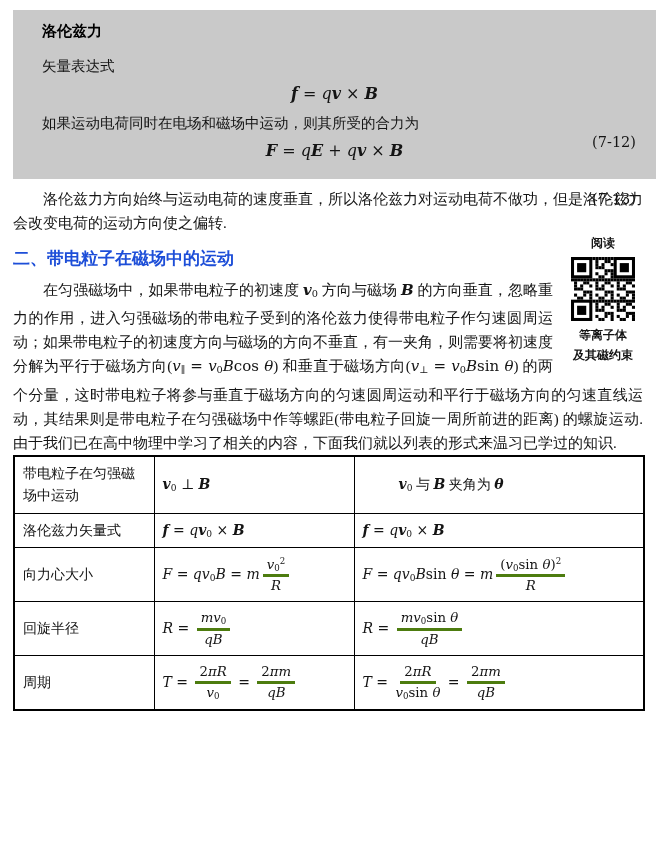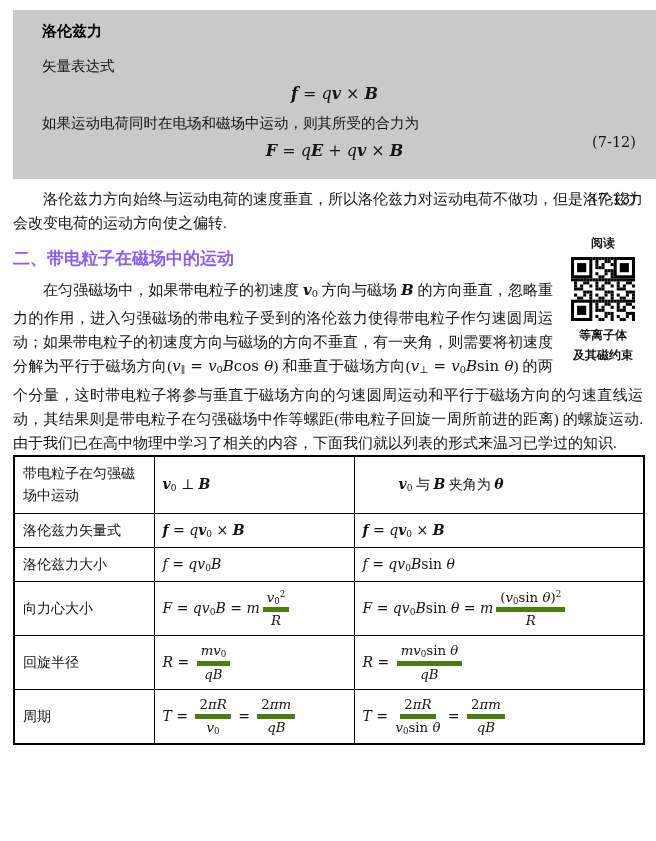--- a/index.html
+++ b/index.html
@@ -38,21 +38,21 @@
 
   
   .body-para{
     margin:8px 0 0;font-size:15px;line-height:24px;
     text-align:justify;text-indent:2em;
   }
 
   
   .section-heading{
     font-family:"Liberation Sans",sans-serif;
-    font-size:17px;font-weight:700;color:#8b5cf6;
+    font-size:17px;font-weight:700;color:#1d4ed8;
     margin:12px 0 8px;
   }
 
   
   .qr-block{
     float:right;width:80px;margin:0 0 8px 10px;
     text-align:center;
     font-family:"Liberation Sans",sans-serif;
   }
   .qr-label-top{font-size:12px;font-weight:700;margin-bottom:5px;}
@@ -87,21 +87,21 @@
   .rich .tk-r.zh{font-family:"Liberation Serif",serif;}
   .tk-i{font-style:italic;}
   .tk-bi{font-style:italic;font-weight:700;}
   .tk-r{font-style:normal;}
   .tk-sub{font-size:0.65em;vertical-align:-0.25em;font-style:normal;}
   .tk-sup{font-size:0.65em;vertical-align:0.55em;font-style:normal;}
   .frac{
     display:inline-flex;flex-direction:column;align-items:center;
     vertical-align:middle;margin:0 3px;line-height:1.2;font-size:0.95em;
   }
-  .frac .fnum{border-bottom:5px solid #4d7c0f;padding:0 4px 1px;}
+  .frac .fnum{border-bottom:3px solid #4d7c0f;padding:0 4px 1px;}
   .frac .fden{padding-top:1px;}
   
   p.rich-wrap{white-space:normal;}
 </style>
 </head>
 <body>
 
 <div class="page">
 
   <section class="lorentz-box">
@@ -303,25 +303,20 @@
       <tr style="height:58px;">
         <td class="row-label">带电粒子在匀强磁场中运动</td>
         <td class="formula-cell formula"><span class="tk-bi">v</span><span class="tk-sub">0</span><span class="tk-r"> ⊥ </span><span class="tk-bi">B</span></td>
         <td class="formula-cell formula rich" style="white-space:normal;padding-left:44px;"><span class="tk-bi">v</span><span class="tk-sub">0</span><span class="tk-r zh"> 与 </span><span class="tk-bi">B</span><span class="tk-r zh"> 夹角为 </span><span class="tk-bi">θ</span></td>
       </tr>
       <tr style="height:34px;">
         <td class="row-label">洛伦兹力矢量式</td>
         <td class="formula-cell formula"><span class="tk-bi">f</span><span class="tk-r"> = </span><span class="tk-i">q</span><span class="tk-bi">v</span><span class="tk-sub">0</span><span class="tk-r"> × </span><span class="tk-bi">B</span></td>
         <td class="formula-cell formula"><span class="tk-bi">f</span><span class="tk-r"> = </span><span class="tk-i">q</span><span class="tk-bi">v</span><span class="tk-sub">0</span><span class="tk-r"> × </span><span class="tk-bi">B</span></td>
       </tr>
-      <tr style="height:34px;">
-        <td class="row-label">洛伦兹力大小</td>
-        <td class="formula-cell formula"><span class="tk-i">f</span><span class="tk-r"> = </span><span class="tk-i">qv</span><span class="tk-sub">0</span><span class="tk-i">B</span></td>
-        <td class="formula-cell formula"><span class="tk-i">f</span><span class="tk-r"> = </span><span class="tk-i">qv</span><span class="tk-sub">0</span><span class="tk-i">B</span><span class="tk-r">sin </span><span class="tk-i">θ</span></td>
-      </tr>
       <tr style="height:54px;">
         <td class="row-label">向力心大小</td>
         <td class="formula-cell formula"><span class="tk-i">F</span><span class="tk-r"> = </span><span class="tk-i">qv</span><span class="tk-sub">0</span><span class="tk-i">B</span><span class="tk-r"> = </span><span class="tk-i">m</span><span class="frac">
               <span class="fnum"><span class="tk-i">v</span><span class="tk-sub">0</span><span class="tk-sup">2</span></span>
               <span class="fden"><span class="tk-i">R</span></span>
             </span></td>
         <td class="formula-cell formula"><span class="tk-i">F</span><span class="tk-r"> = </span><span class="tk-i">qv</span><span class="tk-sub">0</span><span class="tk-i">B</span><span class="tk-r">sin </span><span class="tk-i">θ</span><span class="tk-r"> = </span><span class="tk-i">m</span><span class="frac">
               <span class="fnum"><span class="tk-r">(</span><span class="tk-i">v</span><span class="tk-sub">0</span><span class="tk-r">sin </span><span class="tk-i">θ</span><span class="tk-r">)</span><span class="tk-sup">2</span></span>
               <span class="fden"><span class="tk-i">R</span></span>
             </span></td>

